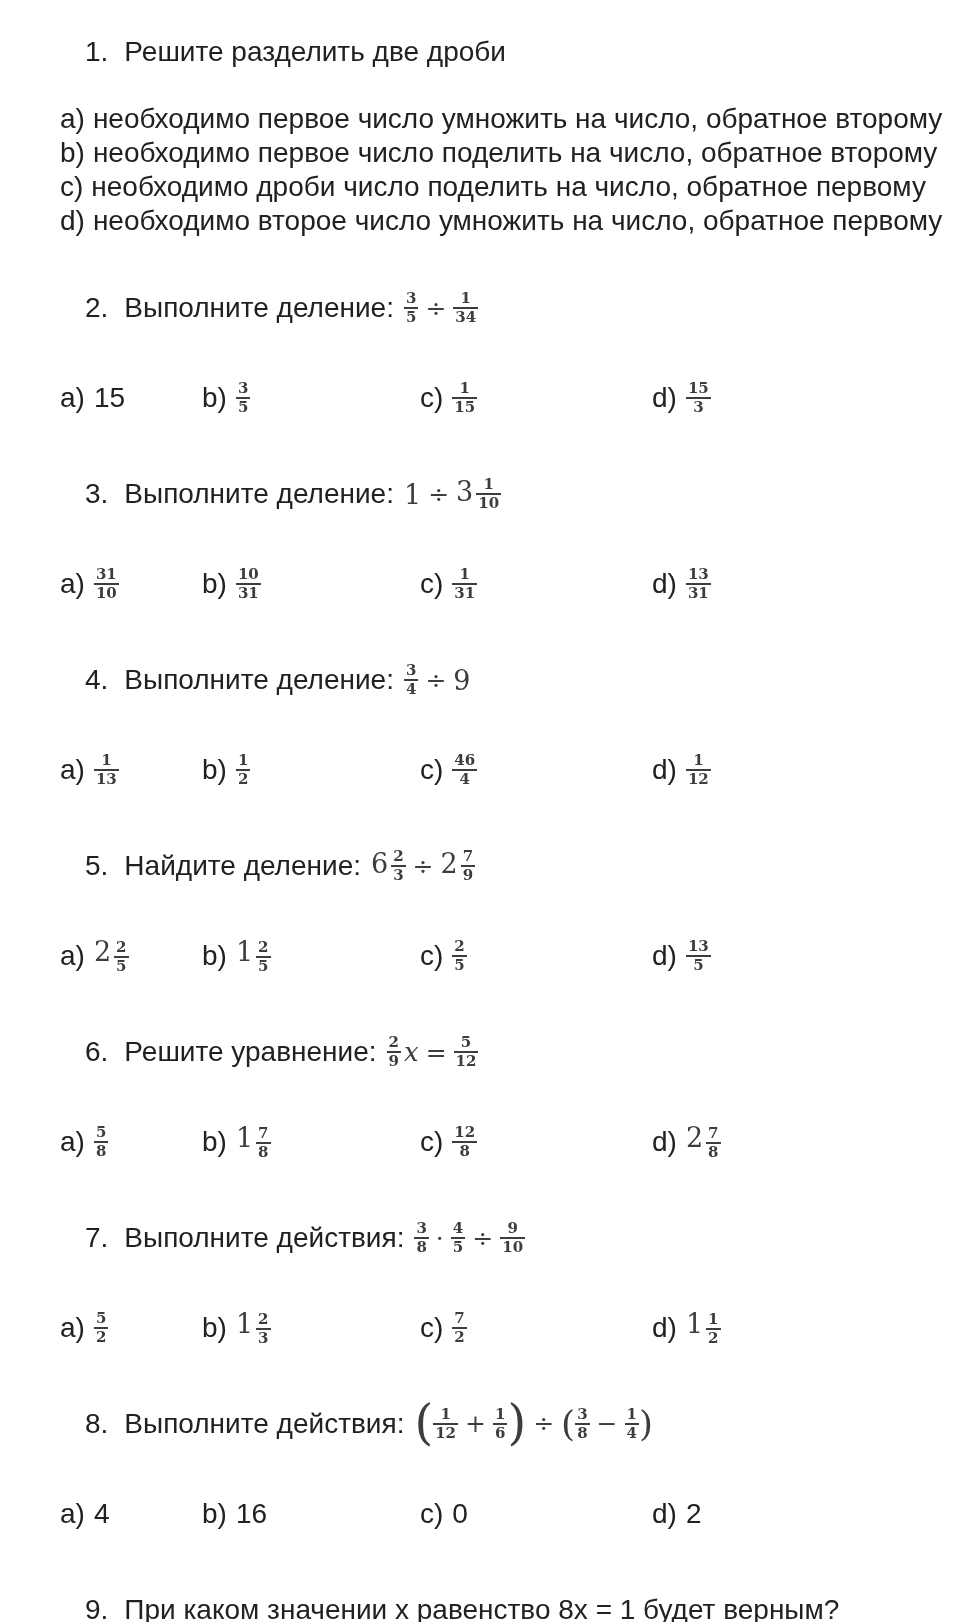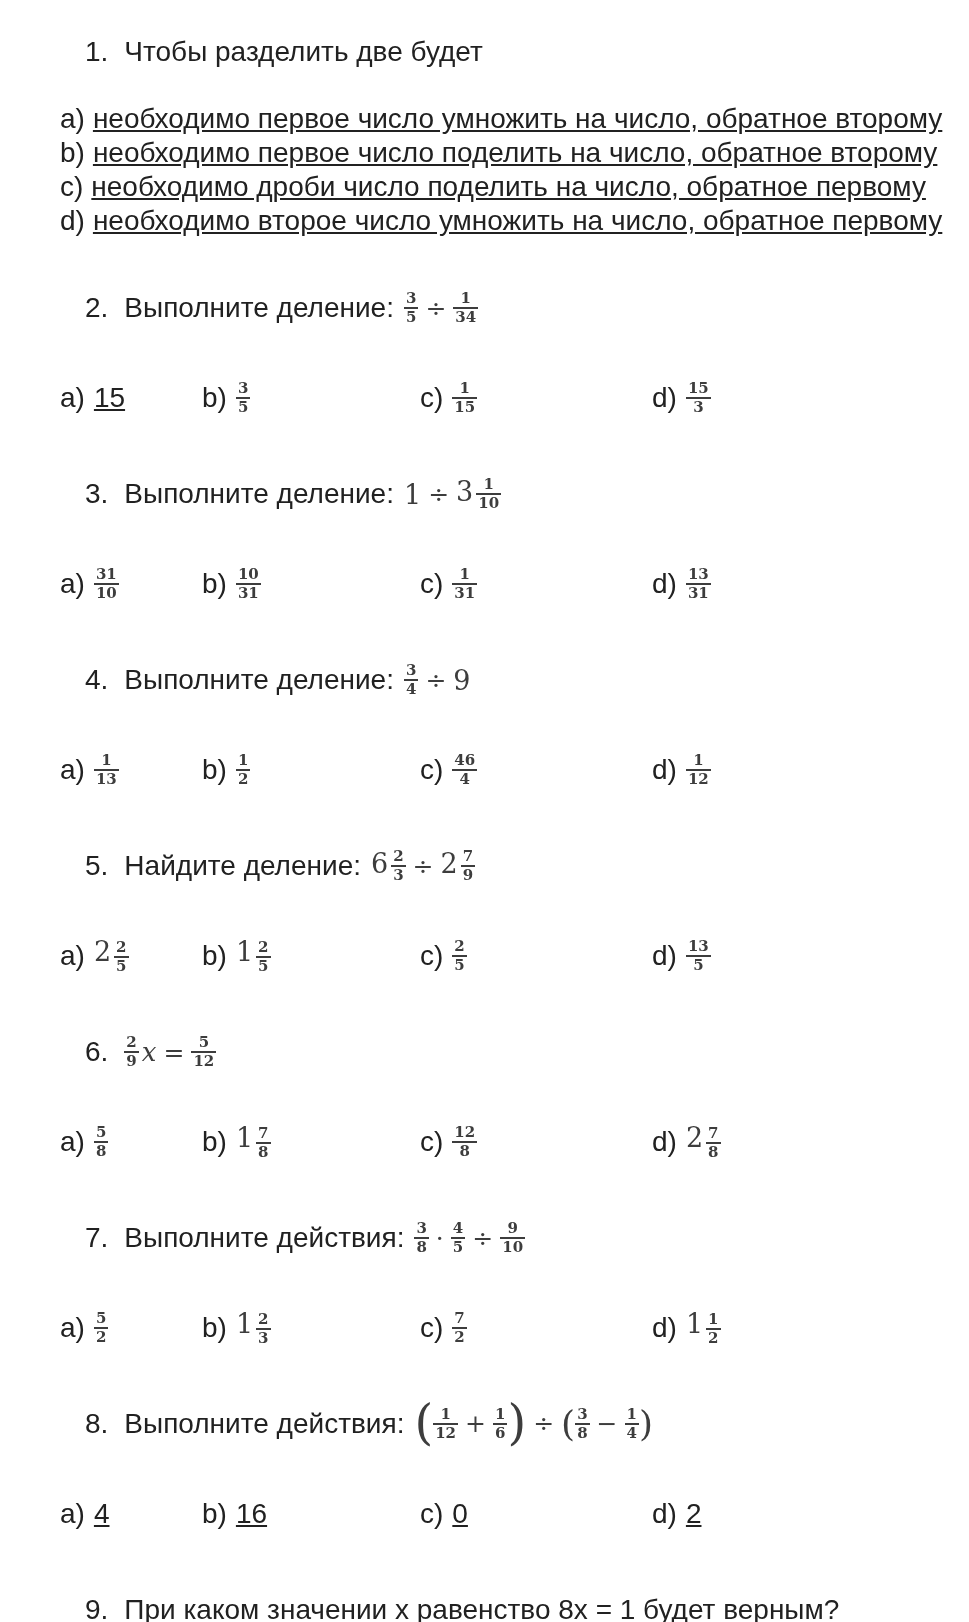--- a/index.html
+++ b/index.html
@@ -45,21 +45,21 @@
     display: inline-flex;
     align-items: center;
     white-space: nowrap;
   }
   .q-options.row .option:nth-child(1) { flex: 0 0 142px; }
   .q-options.row .option:nth-child(2) { flex: 0 0 218px; }
   .q-options.row .option:nth-child(3) { flex: 0 0 232px; }
   .q-options.row .option:nth-child(4) { flex: 1 1 auto; }
   .opt-label { font-size: 28px; margin-right: 9px; }
   .opt-content { display: inline-flex; align-items: center; }
-  .opt-text { font-size: 28px; text-decoration: underline; }
+  .opt-text { font-size: 28px; }
 
   
   .m-num, .m-op, .m-var, .m-whole, .paren {
     font-family: "DejaVu Serif", serif;
     color: #3d3d3d;
   }
   .m-num { font-size: 27px; }
   .m-var { font-size: 26px; font-style: italic; margin-left: 3px; }
   .m-op  { font-size: 25px; margin: 0 7px; }
   .m-whole { font-size: 27px; margin-right: 3px; }
@@ -82,21 +82,21 @@
   .paren.big { font-size: 48px; font-weight: 300; line-height: 0.8; transform: translateY(-2px); }
   .paren.small { font-size: 36px; line-height: 0.9; }
 </style>
 </head>
 <body>
 
 <div id="quiz-page">
     <div class="question">
       <div class="q-title">
         <span class="q-num">1.</span>
-        <span class="q-text">Чтобы разделить две будет</span>
+        <span class="q-text">Решите разделить две дроби</span>
       </div>
       <div class="q-options stack">
         <div class="option"><span class="opt-label">a)</span><span class="opt-content">
             <span class="opt-text">необходимо первое число умножить на число, обратное второму</span>
           </span></div>
         <div class="option"><span class="opt-label">b)</span><span class="opt-content">
             <span class="opt-text">необходимо первое число поделить на число, обратное второму</span>
           </span></div>
         <div class="option"><span class="opt-label">c)</span><span class="opt-content">
             <span class="opt-text">необходимо дроби число поделить на число, обратное первому</span>
@@ -334,20 +334,21 @@
               <span class="fbar"></span>
               <span class="fden">5</span>
             </span>
           </span>
         </div>
       </div>
     </div>
     <div class="question">
       <div class="q-title">
         <span class="q-num">6.</span>
+        <span class="q-text">Решите уравнение:</span>
         <span class="q-math">
           <span class="frac">
             <span class="fnum">2</span>
             <span class="fbar"></span>
             <span class="fden">9</span>
           </span>
           <span class="m-var">x</span>
           <span class="m-op">=</span>
           <span class="frac">
             <span class="fnum">5</span>

